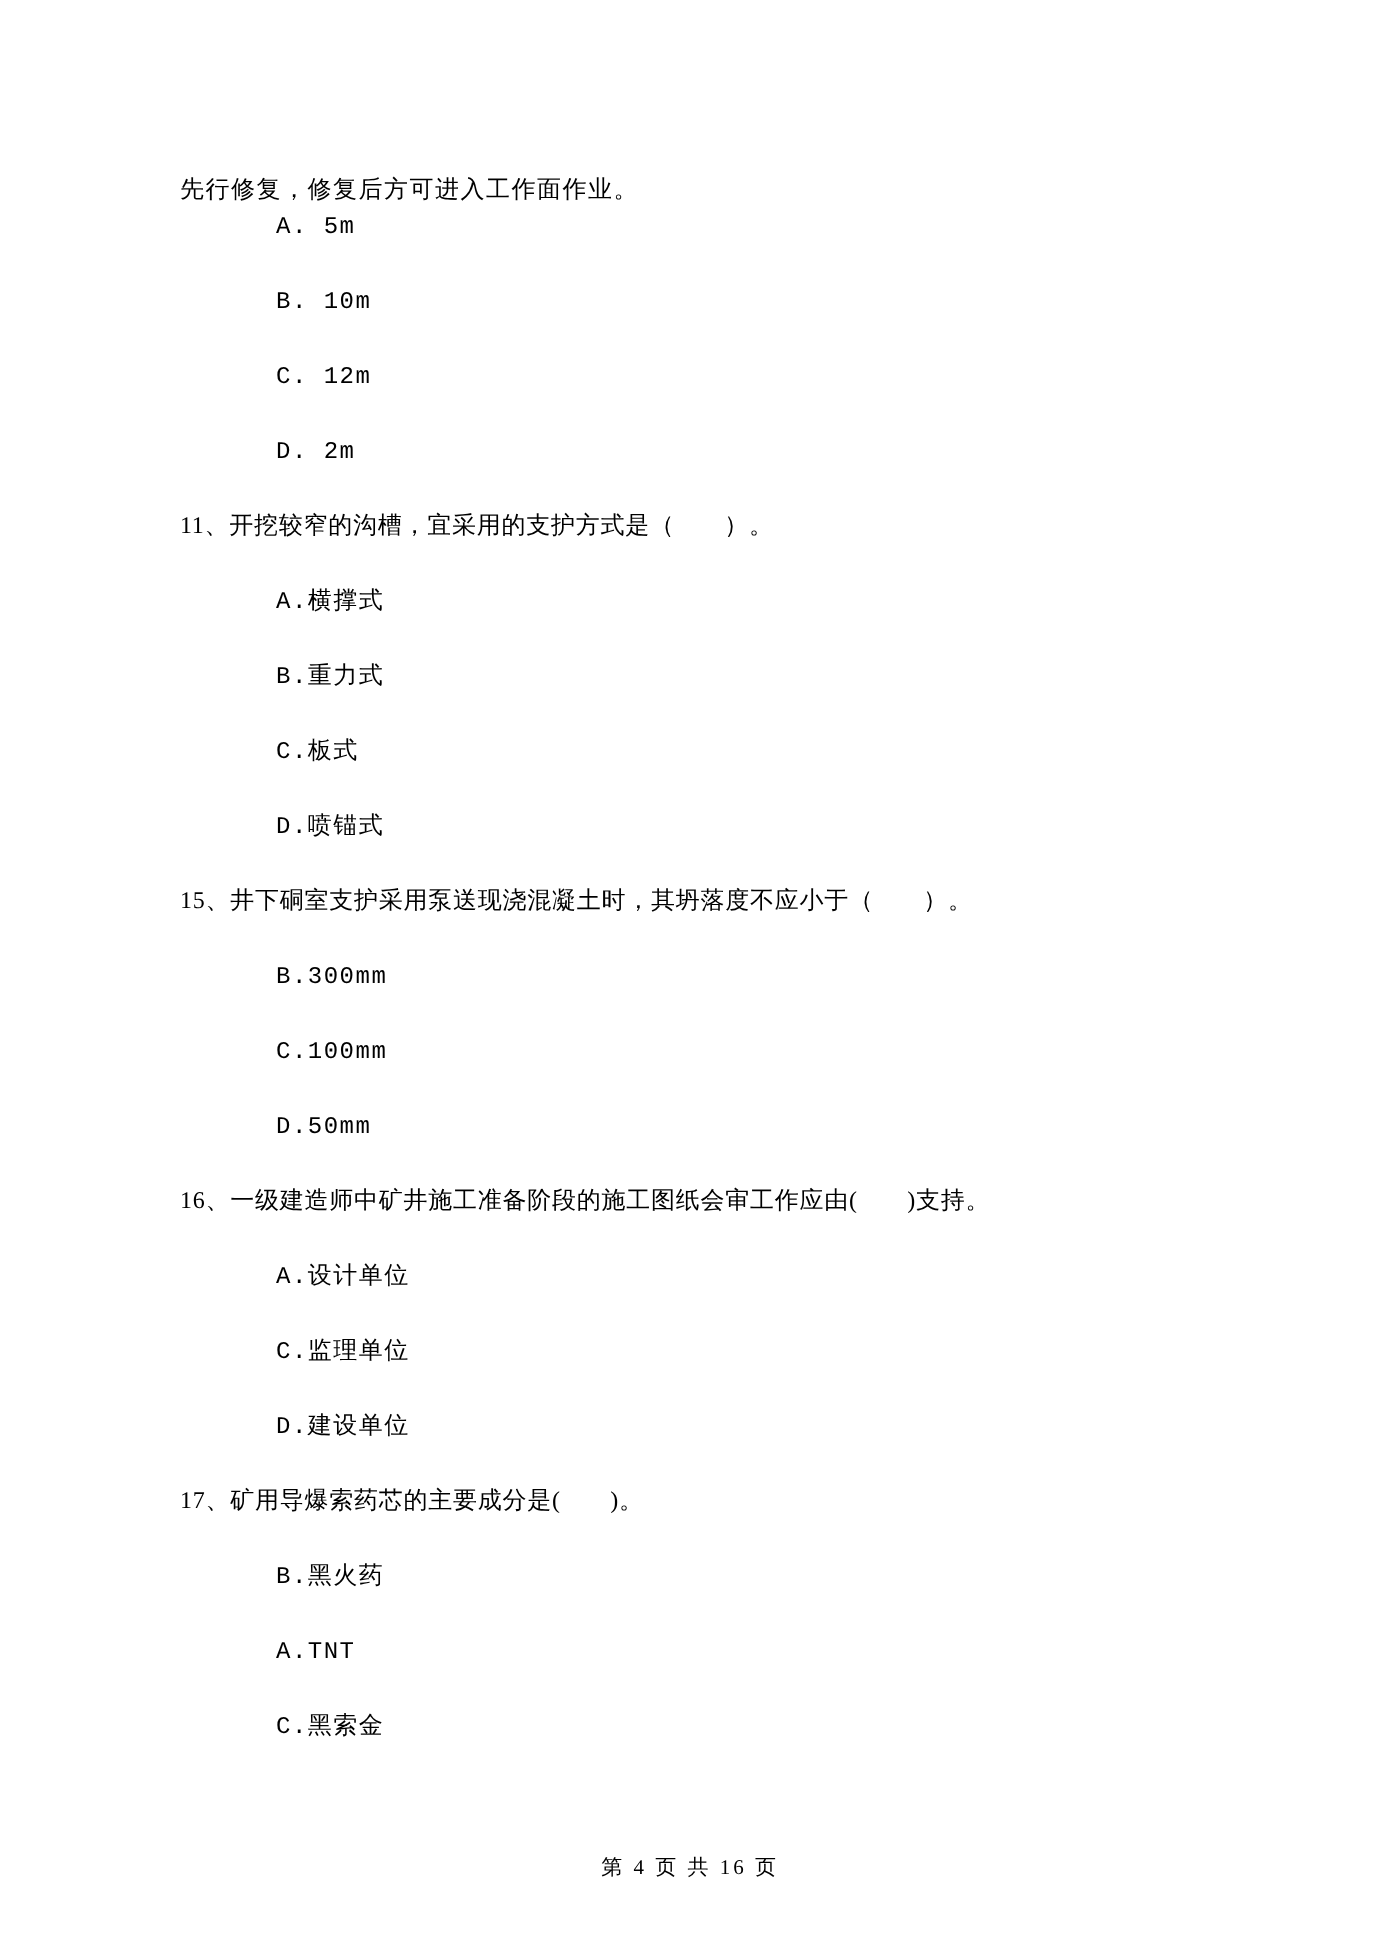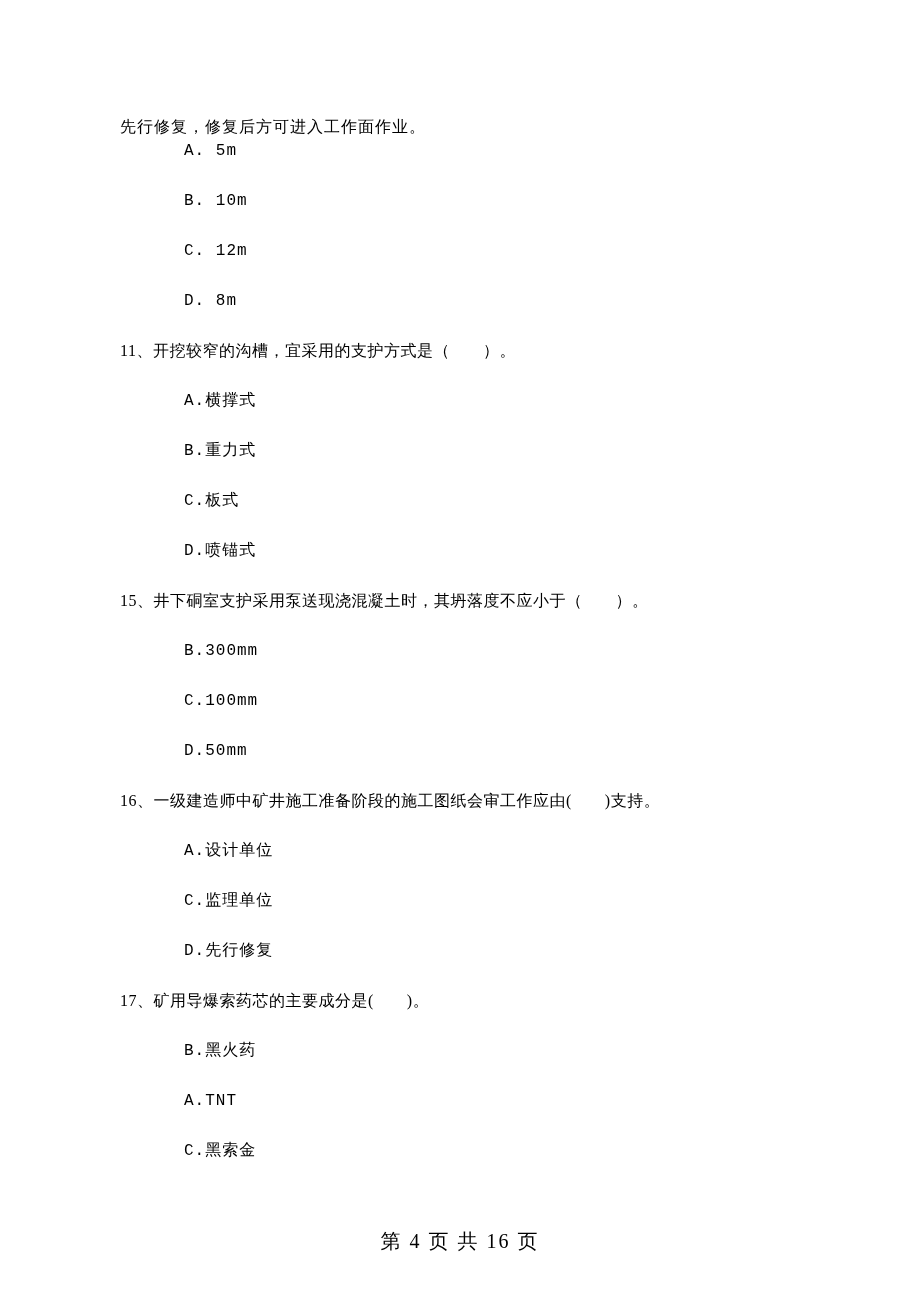--- a/index.html
+++ b/index.html
@@ -28,51 +28,51 @@
     .question {
       margin-bottom: 26px;
       letter-spacing: 0.5px;
     }
     .footer {
       position: absolute;
       bottom: 46px;
       left: 0;
       right: 0;
       text-align: center;
-      font-size: 20px;
+      font-size: 14px;
       letter-spacing: 2px;
     }
   </style>
 </head>
 <body>
 
 <div class="page">
 
   <div class="carry-text">先行修复，修复后方可进入工作面作业。</div>
 
   <div class="option">A. 5m</div>
   <div class="option">B. 10m</div>
   <div class="option">C. 12m</div>
-  <div class="option">D. 8m</div>
+  <div class="option">D. 2m</div>
 
   <div class="question">11、开挖较窄的沟槽，宜采用的支护方式是（　　）。</div>
   <div class="option">A.横撑式</div>
   <div class="option">B.重力式</div>
   <div class="option">C.板式</div>
   <div class="option">D.喷锚式</div>
 
   <div class="question">15、井下硐室支护采用泵送现浇混凝土时，其坍落度不应小于（　　）。</div>
   <div class="option">B.300mm</div>
   <div class="option">C.100mm</div>
   <div class="option">D.50mm</div>
 
   <div class="question">16、一级建造师中矿井施工准备阶段的施工图纸会审工作应由(　　)支持。</div>
   <div class="option">A.设计单位</div>
   <div class="option">C.监理单位</div>
-  <div class="option">D.先行修复</div>
+  <div class="option">D.建设单位</div>
 
   <div class="question">17、矿用导爆索药芯的主要成分是(　　)。</div>
   <div class="option">B.黑火药</div>
   <div class="option">A.TNT</div>
   <div class="option">C.黑索金</div>
 
 </div>
 
 <div class="footer">第 4 页 共 16 页</div>
 

